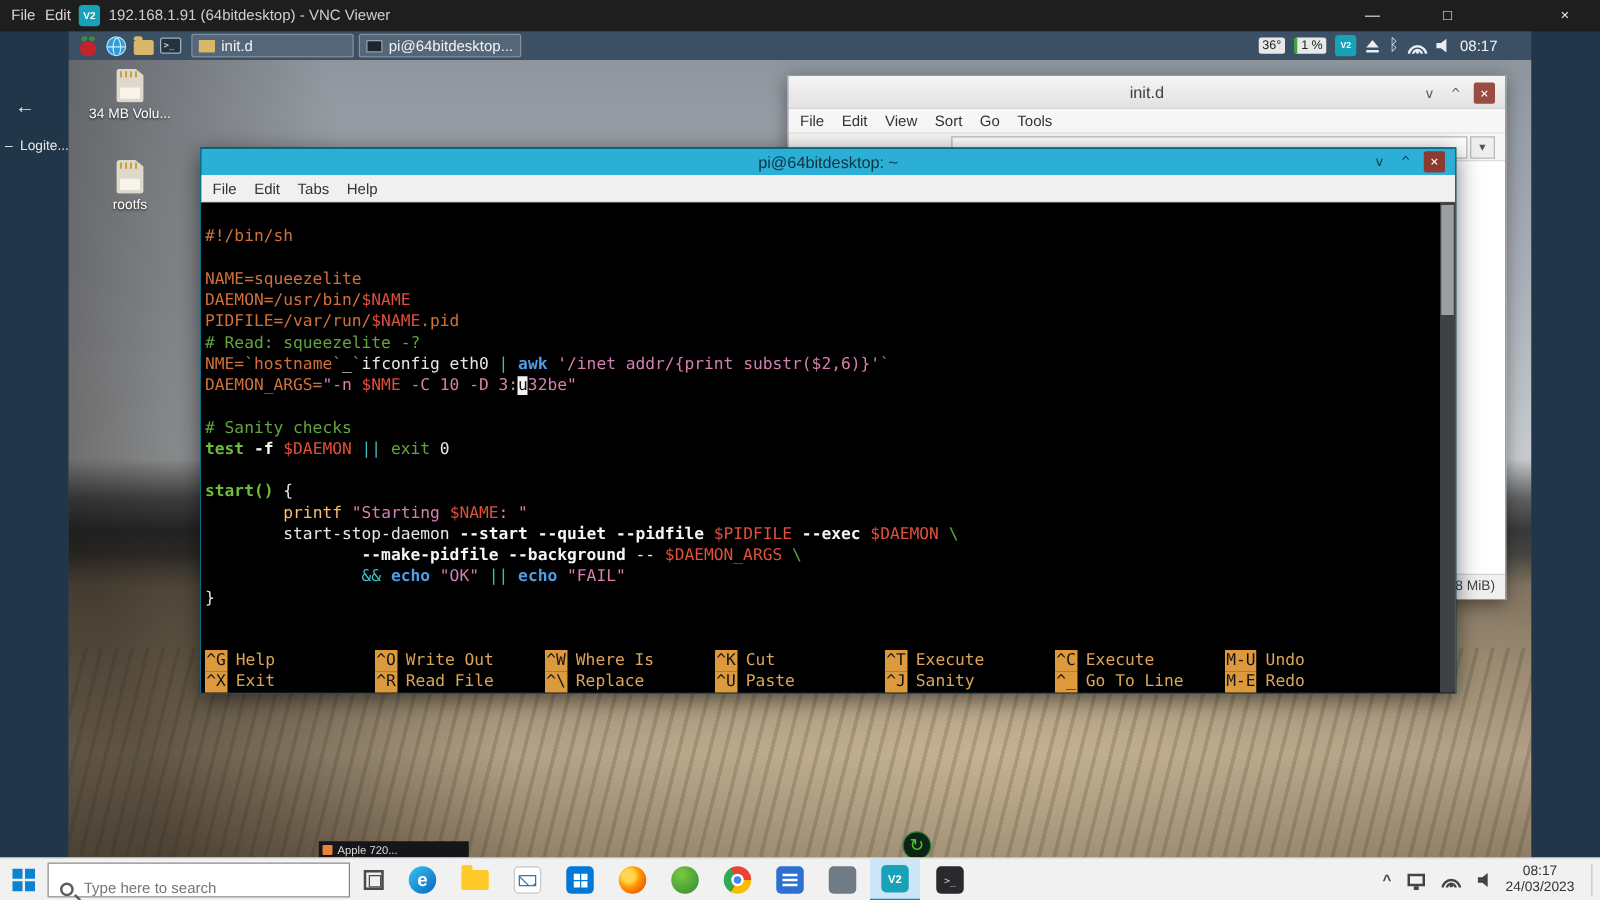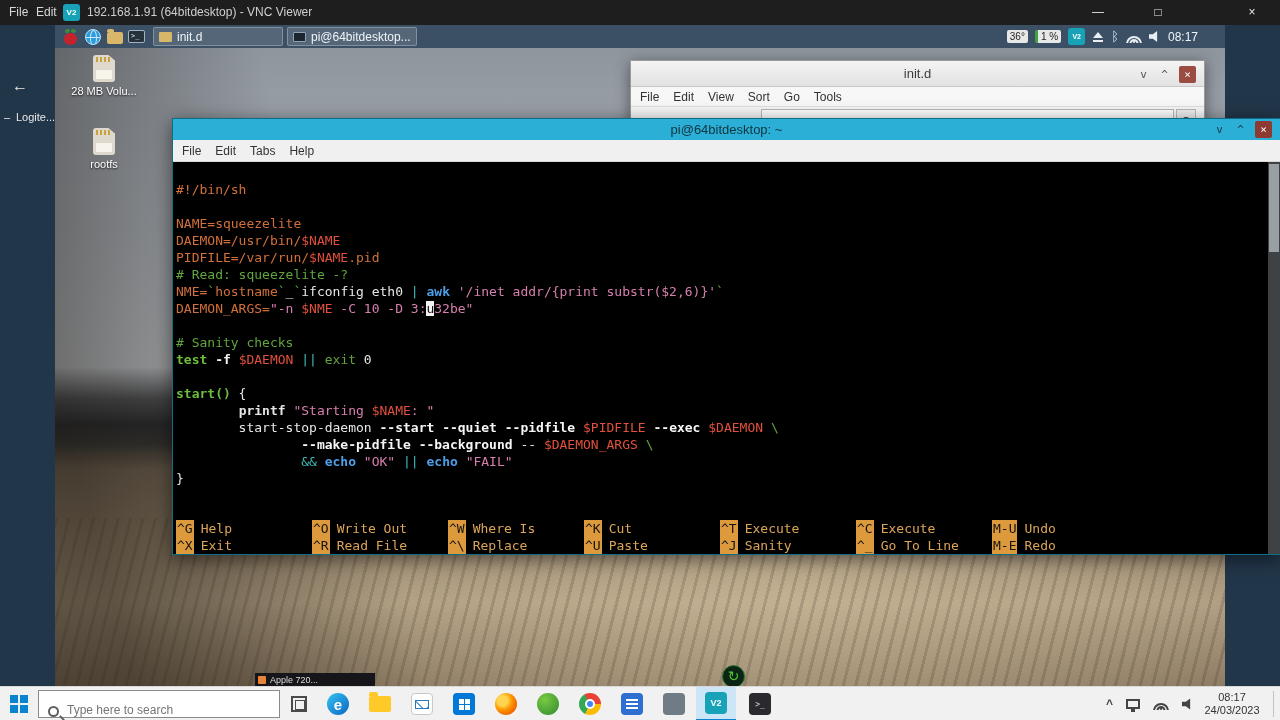--- a/index.html
+++ b/index.html
@@ -90,37 +90,37 @@
   #fm-menubar span{font-size:12px;color:#333}
   #fm-toolbar{position:relative;height:22px;background:#f7f7f7;border-bottom:1px solid #ddd}
   #fm-path{position:absolute;left:130px;right:30px;top:2px;height:18px;background:#fff;border:1px solid #b8b8b8}
   #fm-path-drop{position:absolute;right:8px;top:2px;width:20px;height:18px;border:1px solid #b8b8b8;background:#efefef;
       text-align:center;font-size:10px;color:#555;line-height:17px}
   #fm-list{height:330px;background:#fff}
   #fm-status{position:relative;height:20px;background:#f0f0f0;border-top:1px solid #d5d5d5}
   #fm-status span{position:absolute;right:8px;top:3px;font-size:11px;color:#444}
 
   
-  #term-window{position:absolute;left:172px;top:118px;width:1109px;height:437px;z-index:6;
+  #term-window{position:absolute;left:160px;top:118px;width:1005px;height:437px;z-index:6;
       border:1px solid #0d6d86;box-shadow:0 4px 18px rgba(0,0,0,.55);background:#000}
   #term-titlebar{position:relative;height:21px;background:#2bafd6}
   #term-titlebar .wtitle{position:absolute;left:0;right:0;top:3px;text-align:center;color:#10343f;font-size:13px}
   #term-titlebar .wc{top:2px;color:#113c4a}
   #term-titlebar .wc.close{color:#fff;background:#8c3a32}
   #term-menubar{display:flex;gap:14px;align-items:center;height:22px;padding-left:9px;background:#f0f0f0;border-bottom:1px solid #d8d8d8}
   #term-menubar span{font-size:12px;color:#333}
   #term-body{position:relative;height:392px;background:#000;font-family:"DejaVu Sans Mono",monospace;font-size:13px}
   #nano-header{position:absolute;left:0;top:0;right:12px;height:18px;background:#dd9a3c;color:#161616;font-weight:bold}
   #nano-header .ver{position:absolute;left:3px;top:1px;white-space:pre}
   #nano-header .file{position:absolute;left:0;right:0;top:1px;text-align:center}
   #nano-lines{position:absolute;left:3px;top:19px;right:14px;white-space:pre;line-height:17px}
   .tline{height:17px}
   .c-p{color:#e6e6e6}.c-o{color:#d2703a}.c-r{color:#e0503c}.c-g{color:#61a53d}
   .c-gb{color:#6cbe3c;font-weight:bold}.c-c{color:#40bdbd}.c-b{color:#4d9fe8;font-weight:bold}
-  .c-m{color:#e5e5e5;font-weight:bold}.c-pk{color:#d77fae}.c-w{color:#f5f5f5;font-weight:bold}
+  .c-m{color:#fdba74;font-weight:normal}.c-pk{color:#d77fae}.c-w{color:#f5f5f5;font-weight:bold}
   .c-cur{background:#f2f2f2;color:#111}
   .nano-sc-row{position:absolute;left:3px;right:14px;height:17px;display:flex;line-height:17px}
   .sc{width:136px;display:inline-flex;gap:7px;white-space:pre}
   .sck{background:#dd9a3c;color:#141414;padding:0 1px}
   .scl{color:#dca558}
   #term-scrollbar{position:absolute;right:0;top:0;bottom:0;width:12px;background:#3f4245}
   #term-thumb{position:absolute;left:1px;right:1px;top:2px;height:88px;background:#9a9fa3}
 
   
   #win-taskbar{position:absolute;left:0;top:686px;width:1280px;height:34px;background:#f1f1f1;
@@ -179,21 +179,21 @@
     <span class="vnc-btn" style="right:18px">×</span>
   </div>
 
   <div id="pi-screen">
 
     <div id="wallpaper">
       <div id="dunes"></div>
 
       <div class="desk-icon" style="left:4px;top:7px">
         <div class="sd"></div>
-        <div class="dlabel">28 MB Volu...</div>
+        <div class="dlabel">34 MB Volu...</div>
       </div>
       <div class="desk-icon" style="left:4px;top:80px">
         <div class="sd"></div>
         <div class="dlabel">rootfs</div>
       </div>
     </div>
 
     <div id="pi-taskbar">
       <span class="pt-icon" style="left:6px">
         <span class="berry">

